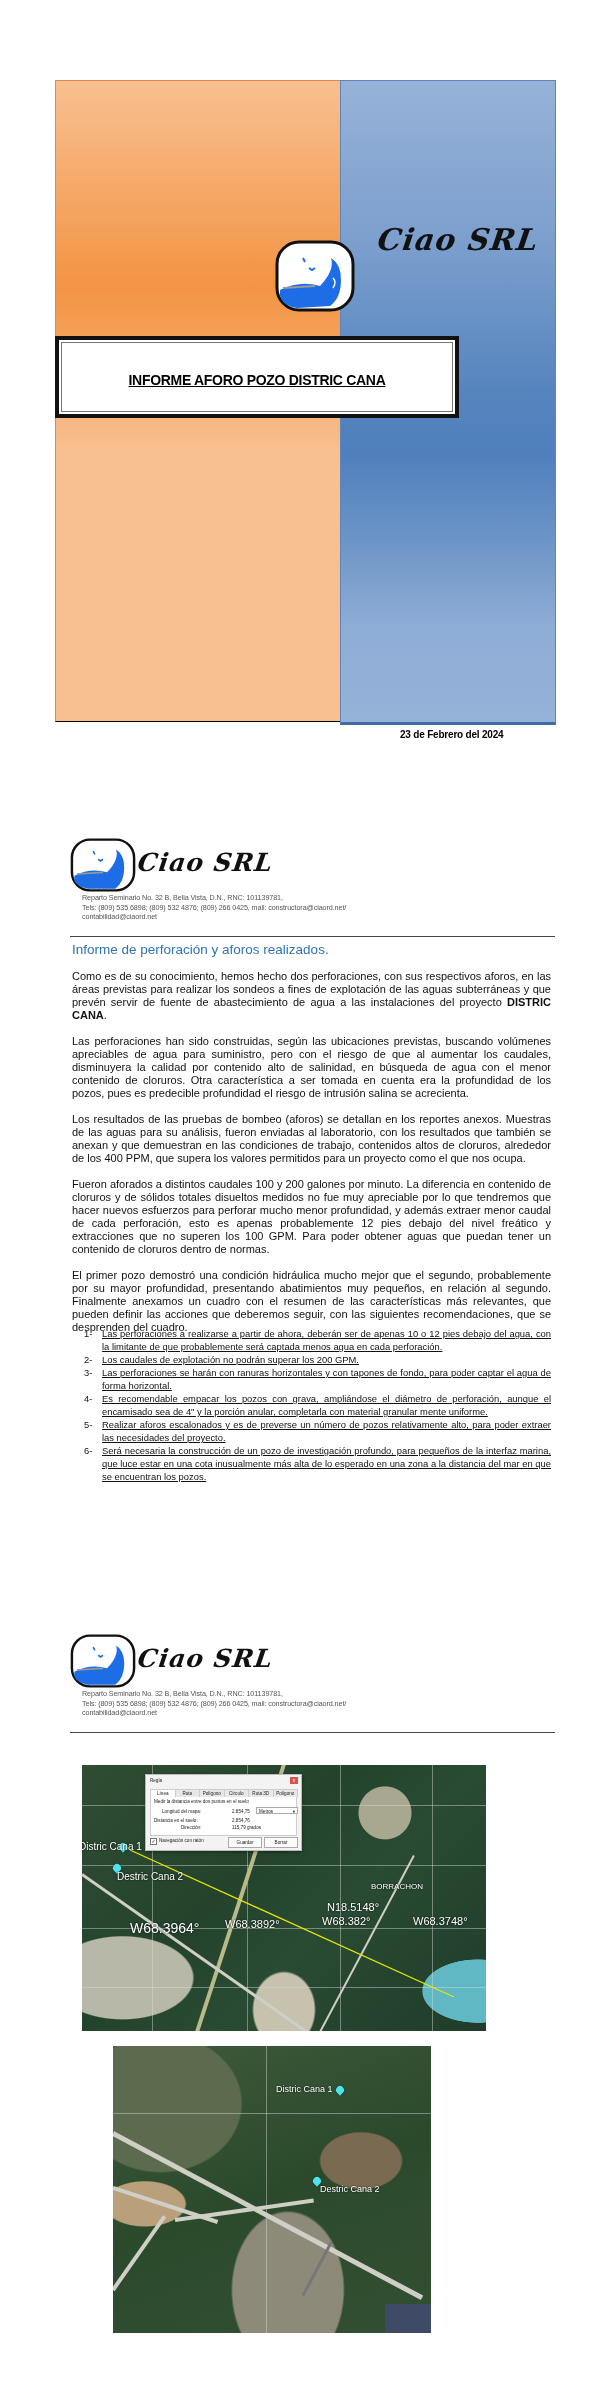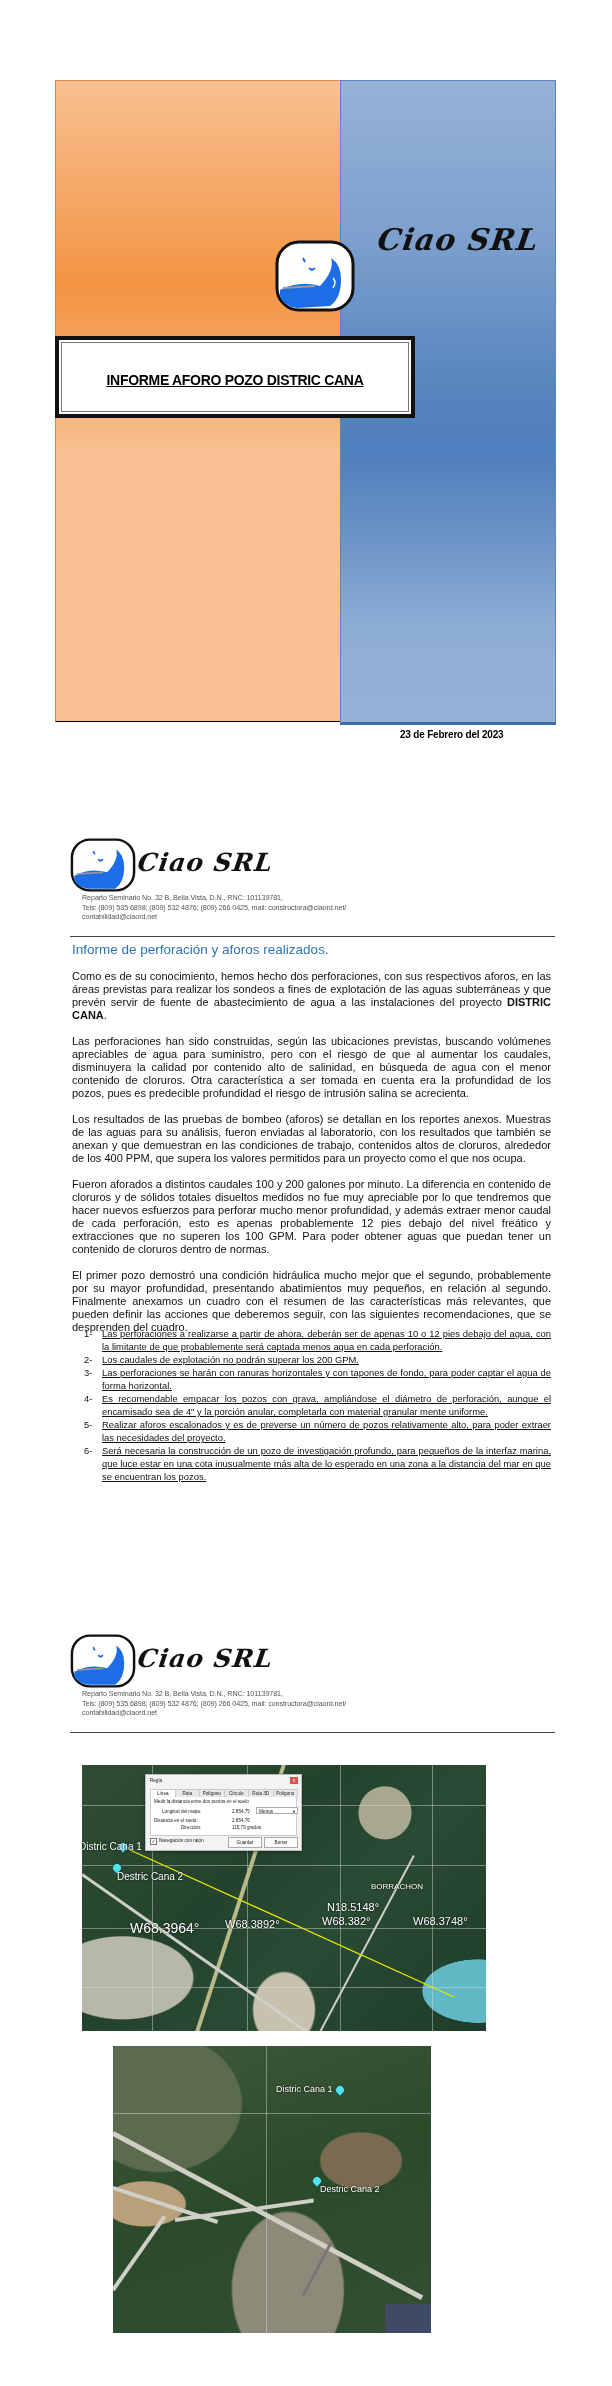--- a/index.html
+++ b/index.html
@@ -8,21 +8,21 @@
 
   
   .cover-left { left:55px; top:80px; width:285px; height:642px;
     background: linear-gradient(to bottom, #f8c090 0%, #f5a765 18%, #f39443 32%, #f5a867 45%, #f8c091 58%, #f8c091 100%);
     border-left:1px solid #e0884a; border-top:1px solid #e0884a; border-bottom:1px solid #000; box-sizing:border-box; }
   .cover-right { left:340px; top:80px; width:216px; height:645px;
     background: linear-gradient(to bottom, #96b2d8 0%, #7c9fcd 25%, #5685be 48%, #4f7fbd 58%, #6d95c7 72%, #8eadd6 85%, #95b2d8 100%);
     border:1px solid #5b86bf; border-bottom:3px solid #3f6aa3; box-sizing:border-box; }
   .cover-logo { left:275px; top:240px; width:80px; }
   .cover-brand { left:378px; top:222px; font-family:"DejaVu Serif", serif; font-style:italic; font-weight:bold; font-size:30px; letter-spacing:1px; color:#111; transform:skewX(-8deg); }
-  .title-box { left:55px; top:336px; width:360px; height:82px; background:#fff; border:4px solid #111; box-sizing:border-box; outline:1px solid #777; outline-offset:-7px; }
+  .title-box { left:55px; top:336px; width:404px; height:82px; background:#fff; border:4px solid #111; box-sizing:border-box; outline:1px solid #777; outline-offset:-7px; }
   .title-box .t { position:absolute; left:0; right:0; top:32px; text-align:center; font-family:"Liberation Sans Narrow","Liberation Sans", sans-serif; font-weight:bold; font-size:14px; text-decoration:underline; letter-spacing:-0.3px; }
   .cover-date { left:400px; top:729px; font-weight:bold; font-size:10px; letter-spacing:-0.2px; }
 
   
   .lh-logo { width:66px; }
   .lh-brand { font-family:"DejaVu Serif", serif; font-style:italic; font-weight:bold; font-size:25px; letter-spacing:1px; color:#111; transform:skewX(-8deg); }
   .lh-addr { font-size:7.2px; line-height:9.5px; color:#555; letter-spacing:-0.1px; }
   .lh-rule { height:1px; background:#444; }
 
   .section-title { left:72px; top:942px; font-size:13.5px; color:#2e74b5; }
@@ -82,21 +82,21 @@
     <path d="M28 18 l2 4 M34 28 l3 2 l3 -2" stroke="#1d6ee6" stroke-width="2" fill="none"></path>
     <path d="M58 48 q4 -6 0 -10" stroke="#fff" stroke-width="1.5" fill="none"></path>
   </svg>
 </div>
 <div class="abs cover-brand">Ciao SRL</div>
 
 <div class="abs title-box">
   <div class="t">INFORME AFORO POZO DISTRIC CANA</div>
 </div>
 
-<div class="abs cover-date">23 de Febrero del 2023</div>
+<div class="abs cover-date">23 de Febrero del 2024</div>
 
 <div class="abs" style="left:70px; top:838px;">
   <svg class="lh-logo" width="66" height="54" viewBox="0 0 80 66">
     <rect x="2" y="2" width="76" height="62" rx="22" ry="22" fill="#fff" stroke="#111" stroke-width="3"></rect>
     <path d="M5 46 Q25 36 45 42 Q60 26 56 14 Q66 20 66 36 Q66 54 55 62 L22 62 Q8 60 5 52 Z" fill="#1d6ee6"></path>
     <path d="M8 44 L40 42" stroke="#999" stroke-width="2"></path>
     <path d="M28 16 l2 4 M34 26 l3 2 l3 -2" stroke="#1d6ee6" stroke-width="2" fill="none"></path>
   </svg>
 </div>
 <div class="abs lh-brand" style="left:138px; top:848px;">Ciao SRL</div>

